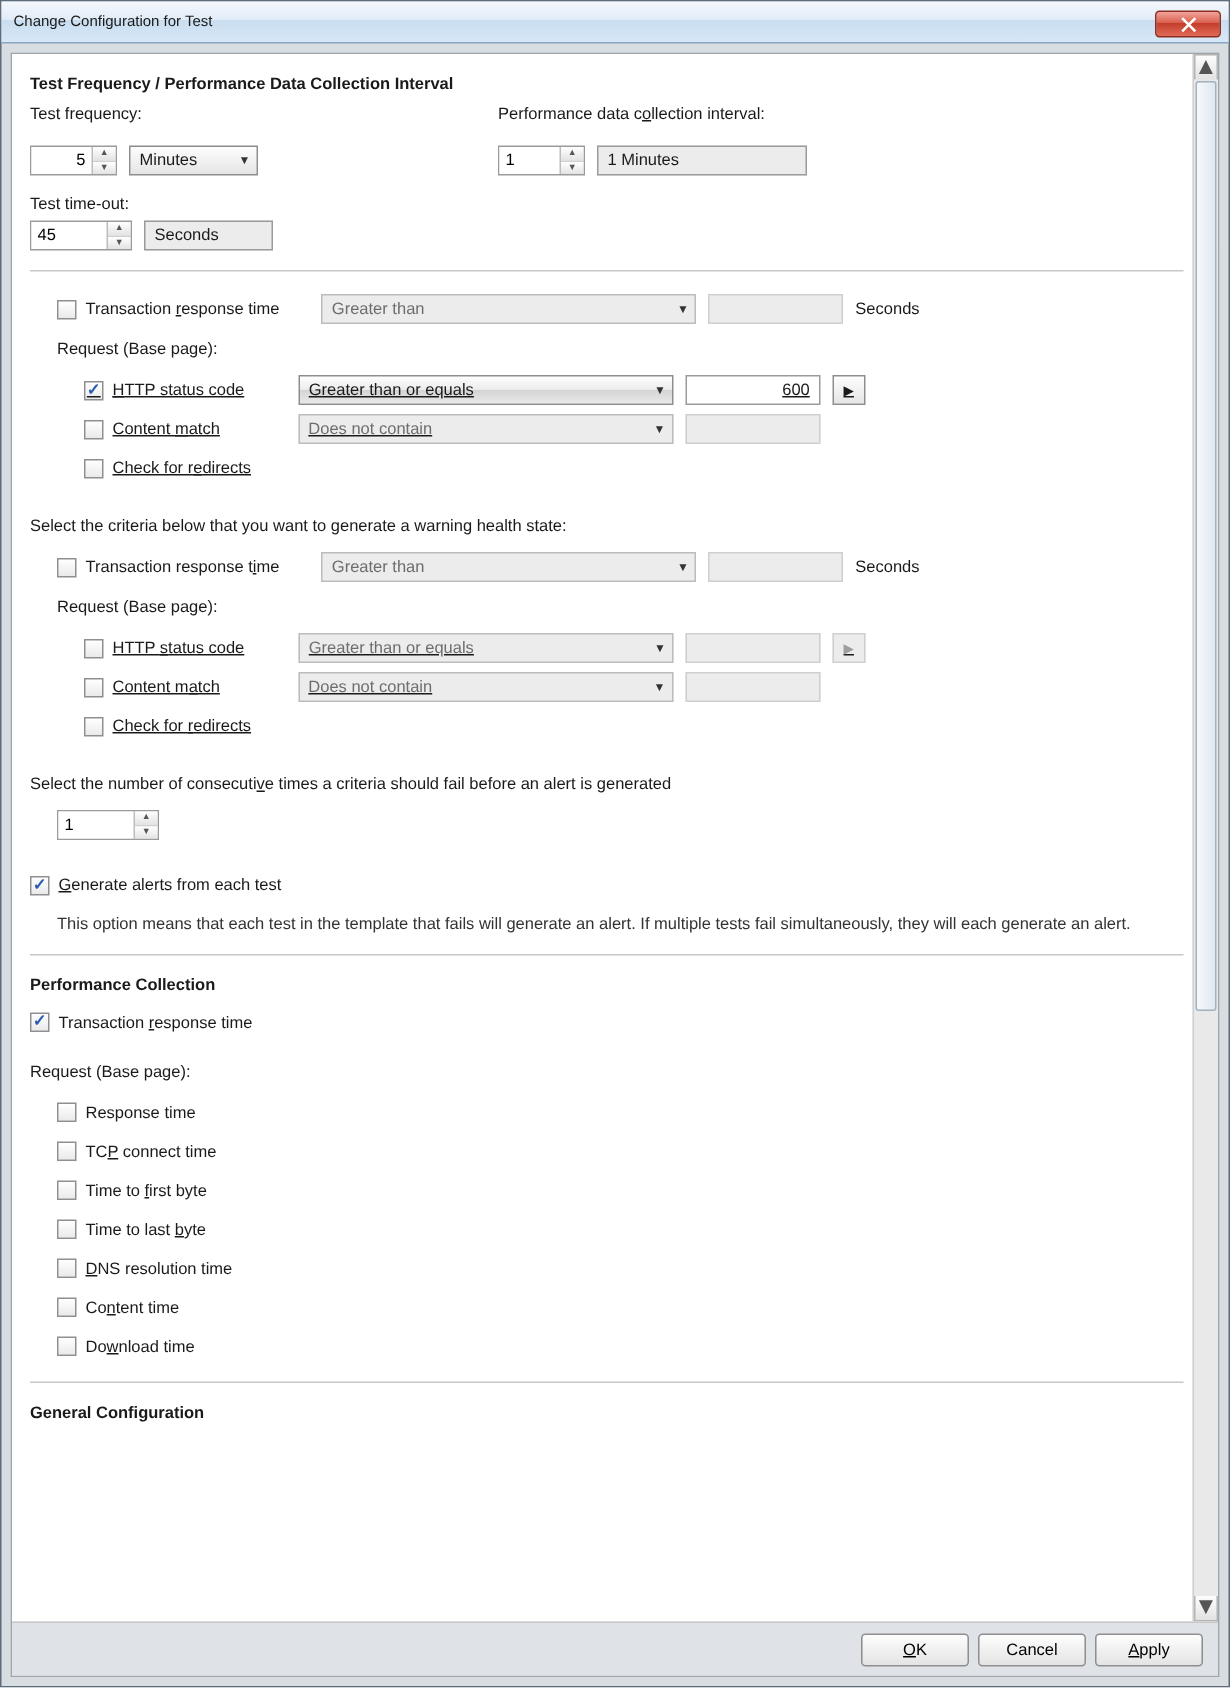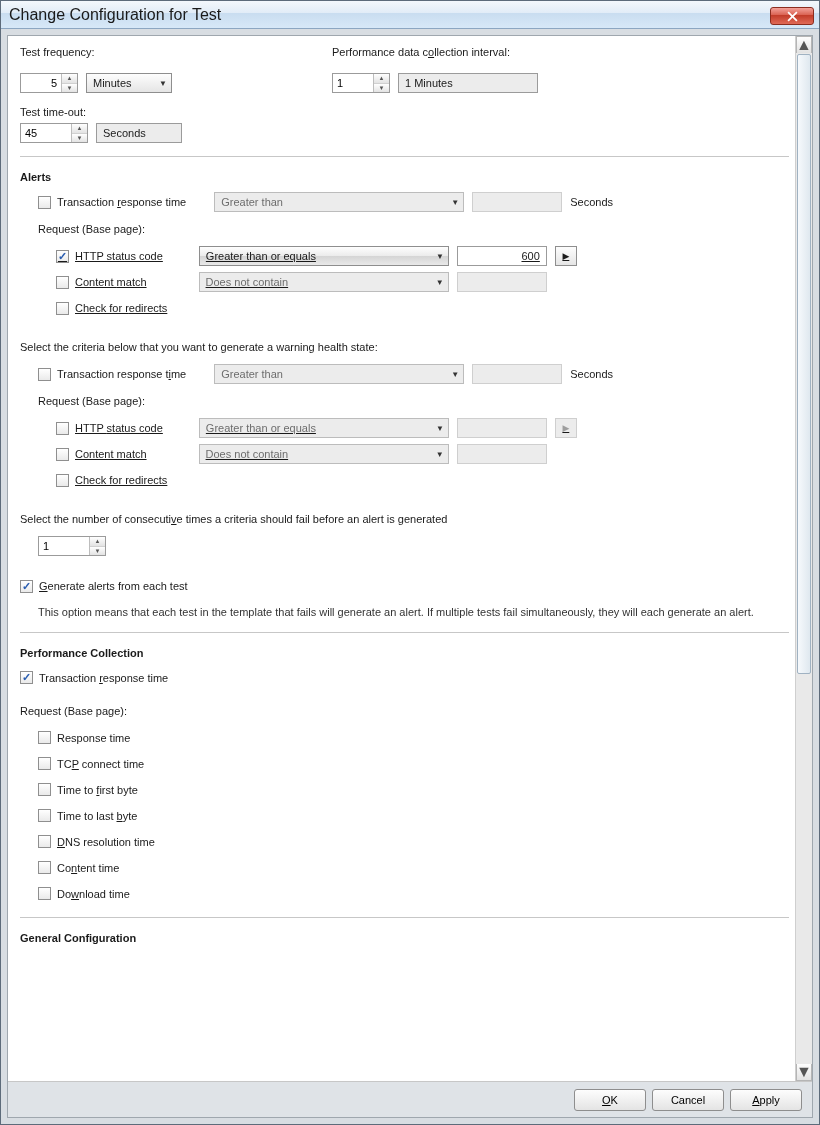--- a/index.html
+++ b/index.html
@@ -5,21 +5,21 @@
   * { box-sizing: border-box; margin: 0; padding: 0; font-family: "Segoe UI", Tahoma, Arial, sans-serif; }
   html, body { width: 820px; height: 1125px; overflow: hidden; background: #fff; }
 
   
   .window { width: 820px; height: 1125px; border: 1px solid #5d6b7a; display: flex; flex-direction: column; background: #d8dde2; }
   .titlebar {
     height: 28px; display: flex; align-items: center; justify-content: space-between;
     background: linear-gradient(to bottom, #f4f8fc 0%, #e1ecf7 45%, #c9ddf0 46%, #d7e8f7 100%);
     border-bottom: 1px solid #8ca6c1; padding-left: 8px;
   }
-  .titlebar .title { font-size: 16px; color: #1a1a1a; }
+  .titlebar .title { font-size: 10px; color: #1a1a1a; }
   .titlebar .close-btn {
     width: 44px; height: 18px; margin: 3px 5px 0 0;
     background: linear-gradient(to bottom, #f3a29a 0%, #d9604f 45%, #c23c29 46%, #e06a57 100%);
     border: 1px solid #8b2d1f; border-radius: 3px; color: #fff; display:flex; align-items:center; justify-content:center;
   }
   .titlebar .close-btn svg { width:11px; height:11px; }
 
   
   .outer-panel { flex:1; margin:6px; border:1px solid #9fa7ae; background:#fff; display:flex; flex-direction:column; }
 
@@ -95,20 +95,21 @@
       <svg viewBox="0 0 10 10">
           <path d="M1 1 L9 9 M9 1 L1 9" stroke="#fff" stroke-width="1.6"></path>
         </svg>
     </div>
   </div>
 
   <div class="outer-panel">
     <div class="scroll-wrap">
       <div class="content">
 
+        <div class="section-title">Test Frequency / Performance Data Collection Interval</div>
 
         <div class="halfcols">
           <div>
             <label class="fieldlbl"><span>Test frequency:</span></label>
             <div class="row">
               <div class="spin">
                 <input value="5" style="">
                 <div class="arrows">
                     <span>▲</span>
                     <span>▼</span>
@@ -143,21 +144,20 @@
             <div class="arrows">
                 <span>▲</span>
                 <span>▼</span>
               </div>
           </div>
           <div class="textbox readonly" style="min-width:86px">Seconds</div>
         </div>
 
         <div class="section-divider"></div>
 
-        <div class="section-title">Alerts</div>
 
         <div class="row indent1">
           <label class="chk">
               <span class="box"></span>
               <span class="lbl">Transaction <u>r</u>esponse time</span>
             </label>
           <div style="flex-basis:12px"></div>
           <div class="select wide disabled">
               <span>Greater than</span>
               <span class="caret">▼</span>

